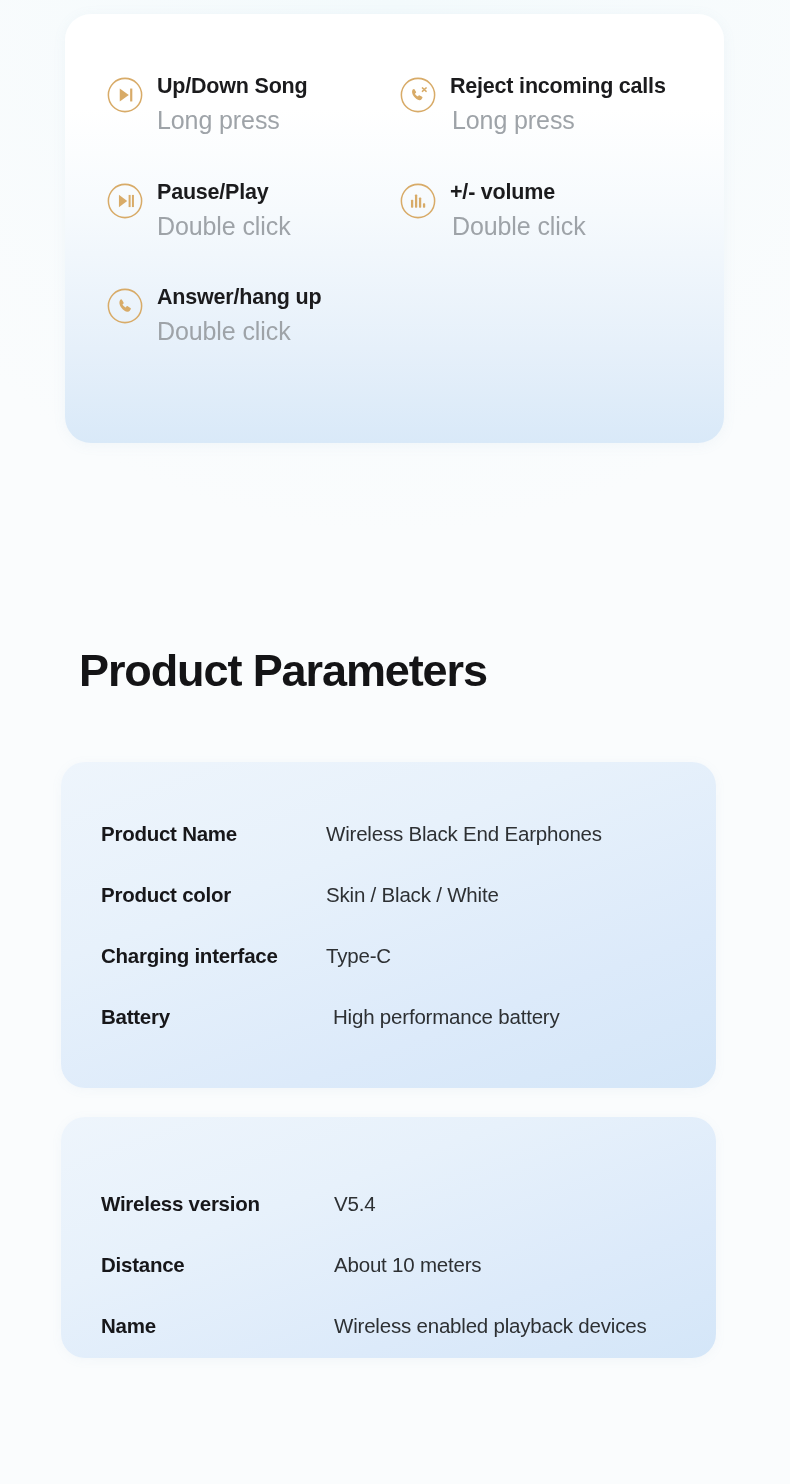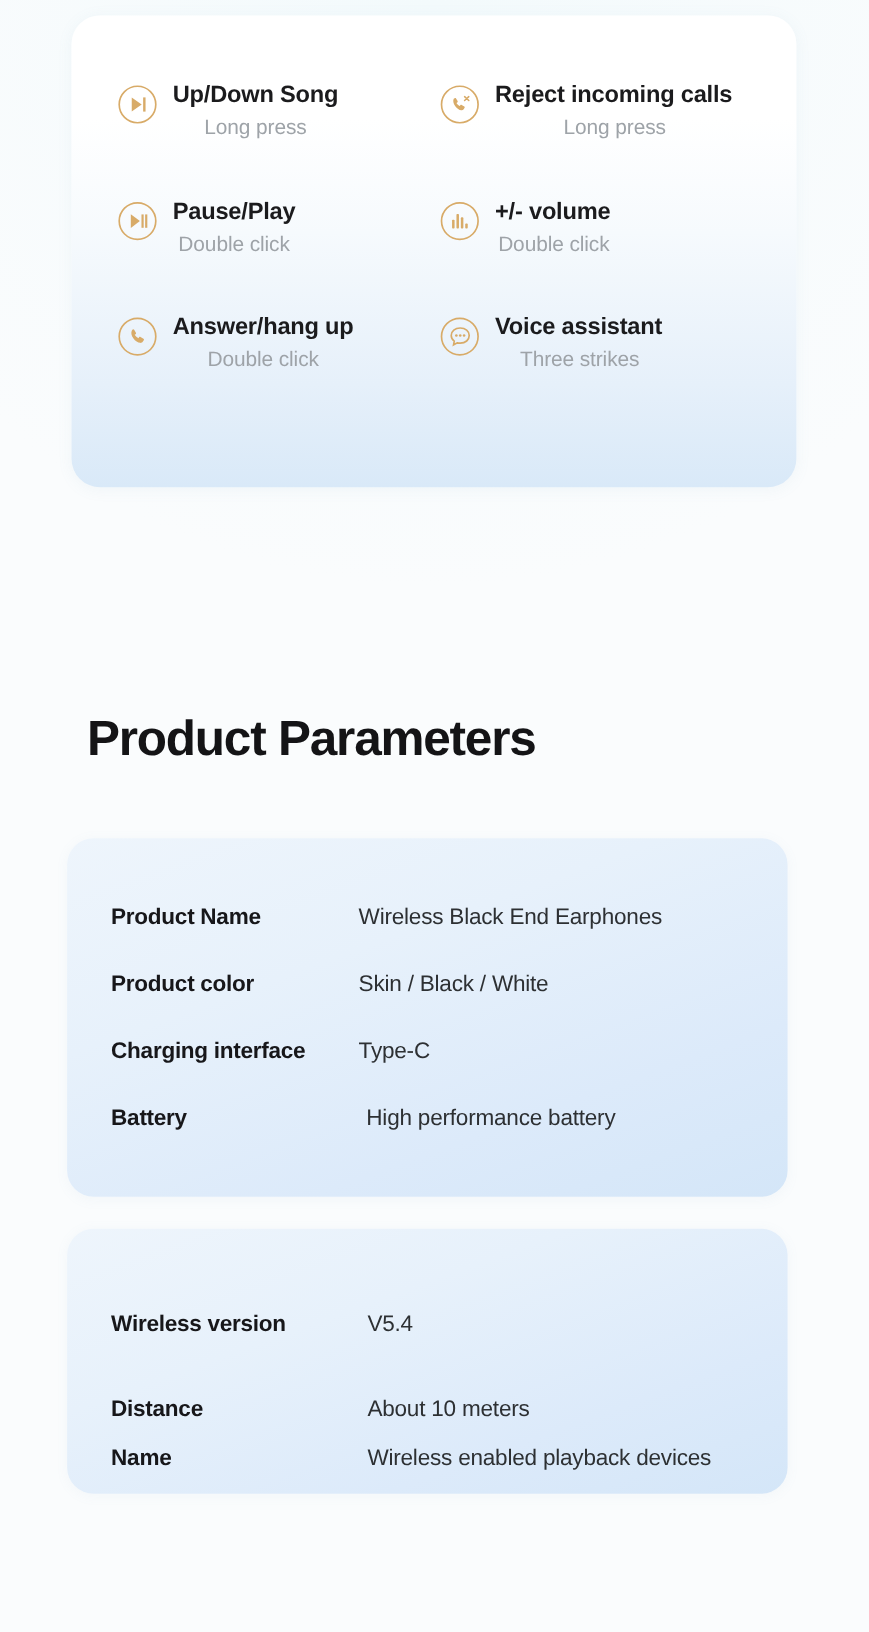--- a/index.html
+++ b/index.html
@@ -59,33 +59,33 @@
   .ctrl.col2 { padding-left:38px; }
 
   .ctrl .icon-wrap {
     flex:0 0 auto;
     width:38px;
     height:38px;
     margin-top:2px;
   }
   .ctrl .icon-wrap svg { display:block; width:38px; height:38px; }
 
-  .ctrl-text { display:flex; flex-direction:column;text-align:center; }
+  .ctrl-text { display:flex; flex-direction:column; }
 
   .ctrl-title {
     font-size:21.5px;
     font-weight:700;
     color:#1b1b1d;
     letter-spacing:-0.2px;
     line-height:1.12;
     white-space:nowrap;
   }
   .ctrl-sub {
     margin-top:8px;
-    font-size:19px;
+    font-size:25px;
     font-weight:400;
     color:#9ea3a8;
     letter-spacing:-0.1px;
     line-height:1.12;
     white-space:nowrap;
   }
   
   .ctrl.col2 .ctrl-sub { margin-left:2px; }
 
   
@@ -140,21 +140,21 @@
   #param-card-1 .param-row:nth-child(1) { top:60px; }
   #param-card-1 .param-row:nth-child(2) { top:121px; }
   #param-card-1 .param-row:nth-child(3) { top:182px; }
   #param-card-1 .param-row:nth-child(4) { top:243px; }
 
   #param-card-1 .param-row .param-label { width:0; }
   #param-card-1 .param-row .param-value { position:absolute; }
 
   #param-card-2 .param-row { position:absolute; left:40px;margin-top:34px; }
   #param-card-2 .param-row:nth-child(1) { top:41px; }
-  #param-card-2 .param-row:nth-child(2) { top:118px; }
+  #param-card-2 .param-row:nth-child(2) { top:102px; }
   #param-card-2 .param-row:nth-child(3) { top:163px; }
   #param-card-2 .param-row .param-value { position:absolute; }
 
   
   .v-off-1 { left:225px; }
   .v-off-2 { left:225px; }
   .v-off-3 { left:225px; }
   .v-off-4 { left:232px; }
   .v2-off-1 { left:233px; }
   .v2-off-2 { left:233px; }
@@ -233,35 +233,20 @@
             <circle cx="20" cy="20" r="17.5" fill="none" stroke="#d8ab68" stroke-width="1.6"></circle>
             <path d="M14.6 14.1c-1 2.1-0.5 4.7 1.4 7.4s4.4 4.3 6.6 4.5c1.1 0.1 1.9-0.4 2.4-1.1l1-1.5c0.4-0.5 0.2-1.1-0.3-1.4l-2.8-1.7c-0.5-0.3-1.1-0.2-1.4 0.3l-0.6 0.9c-1.4-0.6-2.7-1.7-3.6-3.2l0.9-0.6c0.5-0.4 0.6-0.9 0.3-1.4l-1.7-2.8c-0.3-0.5-0.9-0.7-1.4-0.3z" fill="#d8ab68"></path>
           </svg>
         </span>
         <span class="ctrl-text">
           <span class="ctrl-title">Answer/hang up</span>
           <span class="ctrl-sub">Double click</span>
         </span>
       </div>
 
-      <div class="ctrl col2">
-        <span class="icon-wrap">
-          <svg viewBox="0 0 40 40">
-            <circle cx="20" cy="20" r="17.5" fill="none" stroke="#d8ab68" stroke-width="1.6"></circle>
-            <path d="M20.4 11.8c-5 0-8.6 3.1-8.6 7.1 0 2.2 1.1 4.1 2.9 5.4l-0.7 3.6 3.6-1.9c0.9 0.2 1.9 0.3 2.8 0.3 5 0 8.6-3.1 8.6-7.4s-3.6-7.1-8.6-7.1z" fill="none" stroke="#d8ab68" stroke-width="1.6"></path>
-            <circle cx="16.7" cy="18.9" r="1.25" fill="#d8ab68"></circle>
-            <circle cx="20.4" cy="18.9" r="1.25" fill="#d8ab68"></circle>
-            <circle cx="24.1" cy="18.9" r="1.25" fill="#d8ab68"></circle>
-          </svg>
-        </span>
-        <span class="ctrl-text">
-          <span class="ctrl-title">Voice assistant</span>
-          <span class="ctrl-sub">Three strikes</span>
-        </span>
-      </div>
 
     </div>
   </div>
 
   <h2 class="section-title">Product Parameters</h2>
 
   <div class="param-card" id="param-card-1">
     <div class="param-row">
       <span class="param-label">Product Name</span>
       <span class="param-value v-off-1">Wireless Black End Earphones</span>

